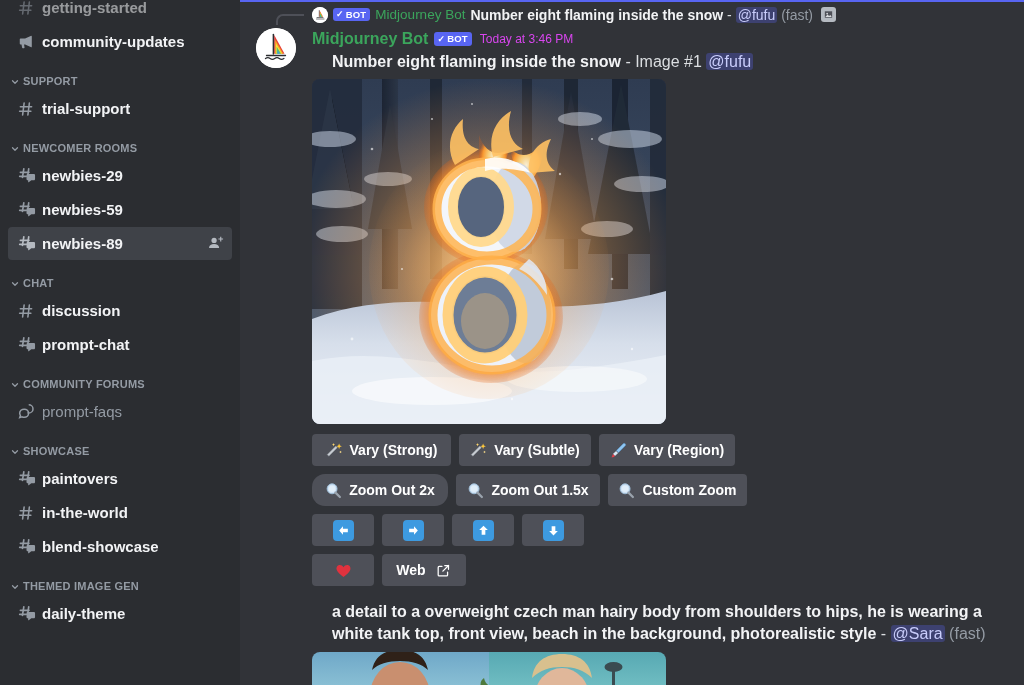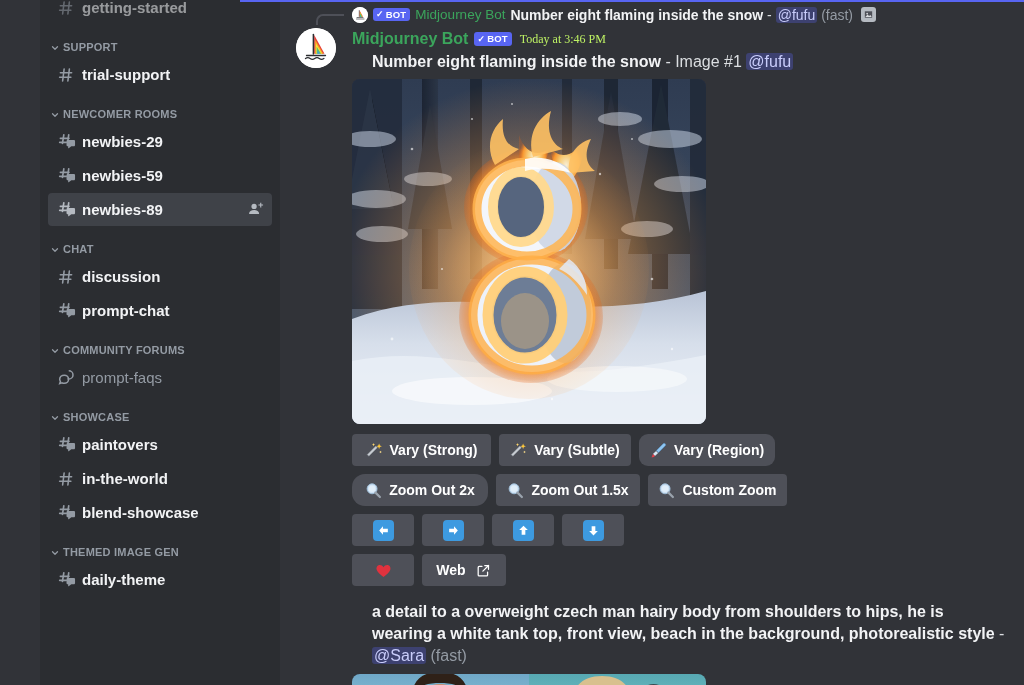--- a/index.html
+++ b/index.html
@@ -13,21 +13,21 @@
 
   
   .top-rule {
     position:absolute; top:0; left:240px; right:0; height:2px;
     background:#5865f2; z-index:40;
   }
 
   
   .sidebar {
     width:240px; height:685px; flex:0 0 240px;
-    background:#2b2d31; position:relative; overflow:hidden;margin-left:40px;
+    background:#2b2d31; position:relative; overflow:hidden;
   }
   .sb-scroll { position:absolute; top:-10px; left:0; width:240px; }
 
   .cat {
     display:flex; align-items:center; gap:3px;
     padding:16px 8px 4px 10px;
     color:#949ba4; font-size:11px; font-weight:700;
     letter-spacing:.02em; text-transform:uppercase;
     font-family:"Liberation Sans", sans-serif;
   }
@@ -98,21 +98,21 @@
 
   
   .msg { position:relative; padding:2px 16px 0 72px; }
   .avatar {
     position:absolute; left:16px; top:2px;
     width:40px; height:40px; border-radius:50%;
     background:#fff; overflow:hidden;
   }
   .mhead { display:flex; align-items:center; gap:6px; height:22px; }
   .mname { color:#3ba55c; font-size:16px; font-weight:600; font-family:"Liberation Sans", sans-serif; }
-  .mtime { color:#bef264; font-size:12px; margin-left:2px;font-family:Liberation Serif, serif; }
+  .mtime { color:#d946ef; font-size:12px; margin-left:2px; }
   .mtext {
     color:#dbdee1; font-size:16px; line-height:1.375;
     margin-top:1px; font-family:"Liberation Sans", sans-serif;margin-left:20px;
   }
   .mtext b { color:#f2f3f5; font-weight:700; }
 
   
   .gen-wrap { margin-top:6px; }
   .gen-img {
     width:354px; height:345px; border-radius:8px; overflow:hidden;
@@ -126,21 +126,21 @@
   .mjbtn {
     background:#4e5058; border:none; border-radius:4px;
     height:32px; min-width:0; padding:0 26px;
     display:inline-flex; align-items:center; justify-content:center; gap:7px;
     color:#fff; font-size:14px; font-weight:600;
     font-family:"Liberation Sans", sans-serif; white-space:nowrap;
   }
   .mjbtn.icon-only { width:62px; padding:0; }
   .mjbtn.wide1 { width:139px; }
   .mjbtn.wide2 { width:132px; }
-  .mjbtn.wide3 { width:136px;border-radius:9px; }
+  .mjbtn.wide3 { width:136px; }
   .mjbtn.z1 { width:136px;border-radius:13px; }
   .mjbtn.z2 { width:144px; }
   .mjbtn.z3 { width:139px; }
   .ico { width:17px; height:17px; flex:0 0 17px; display:inline-flex; align-items:center; justify-content:center; }
   .ico svg { display:block; }
   .arrow-sq {
     width:21px; height:21px; border-radius:4px; background:#3d9ae0;
     display:flex; align-items:center; justify-content:center;
   }
   .btn-web { width:84px; gap:9px; }
@@ -164,20 +164,28 @@
   <nav class="sidebar">
     <div class="sb-scroll">
 
       <div class="chan bright" style="opacity:.55;">
         <span class="glyph">
           <svg width="18" height="18" viewBox="0 0 24 24" fill="none" stroke="#949ba4" stroke-width="2.1" stroke-linecap="round">
               <path d="M9.5 4 7.5 20M16.5 4l-2 16M4.5 9h15M3.5 15h15"></path>
             </svg>
         </span>
         <span class="nm">getting-started</span>
+      </div>
+      <div class="chan bright">
+        <span class="glyph">
+          <svg width="19" height="19" viewBox="0 0 24 24" fill="#949ba4">
+              <path d="M3.5 9.3v5.4a1 1 0 0 0 1 1h1.2l.7 4a1 1 0 0 0 1 .8h1.1a1 1 0 0 0 1-1.2l-.6-3.6h1.3l7.1 3.4a1 1 0 0 0 1.4-.9V5.8a1 1 0 0 0-1.4-.9l-7.1 3.4H4.5a1 1 0 0 0-1 1z"></path>
+            </svg>
+        </span>
+        <span class="nm">community-updates</span>
       </div>
 
       <div class="cat">
         <span class="chev">
           <svg width="10" height="10" viewBox="0 0 24 24" fill="none" stroke="#949ba4" stroke-width="3" stroke-linecap="round" stroke-linejoin="round">
               <path d="M6 9l6 6 6-6"></path>
             </svg>
         </span>
         <span>SUPPORT</span>
       </div>

